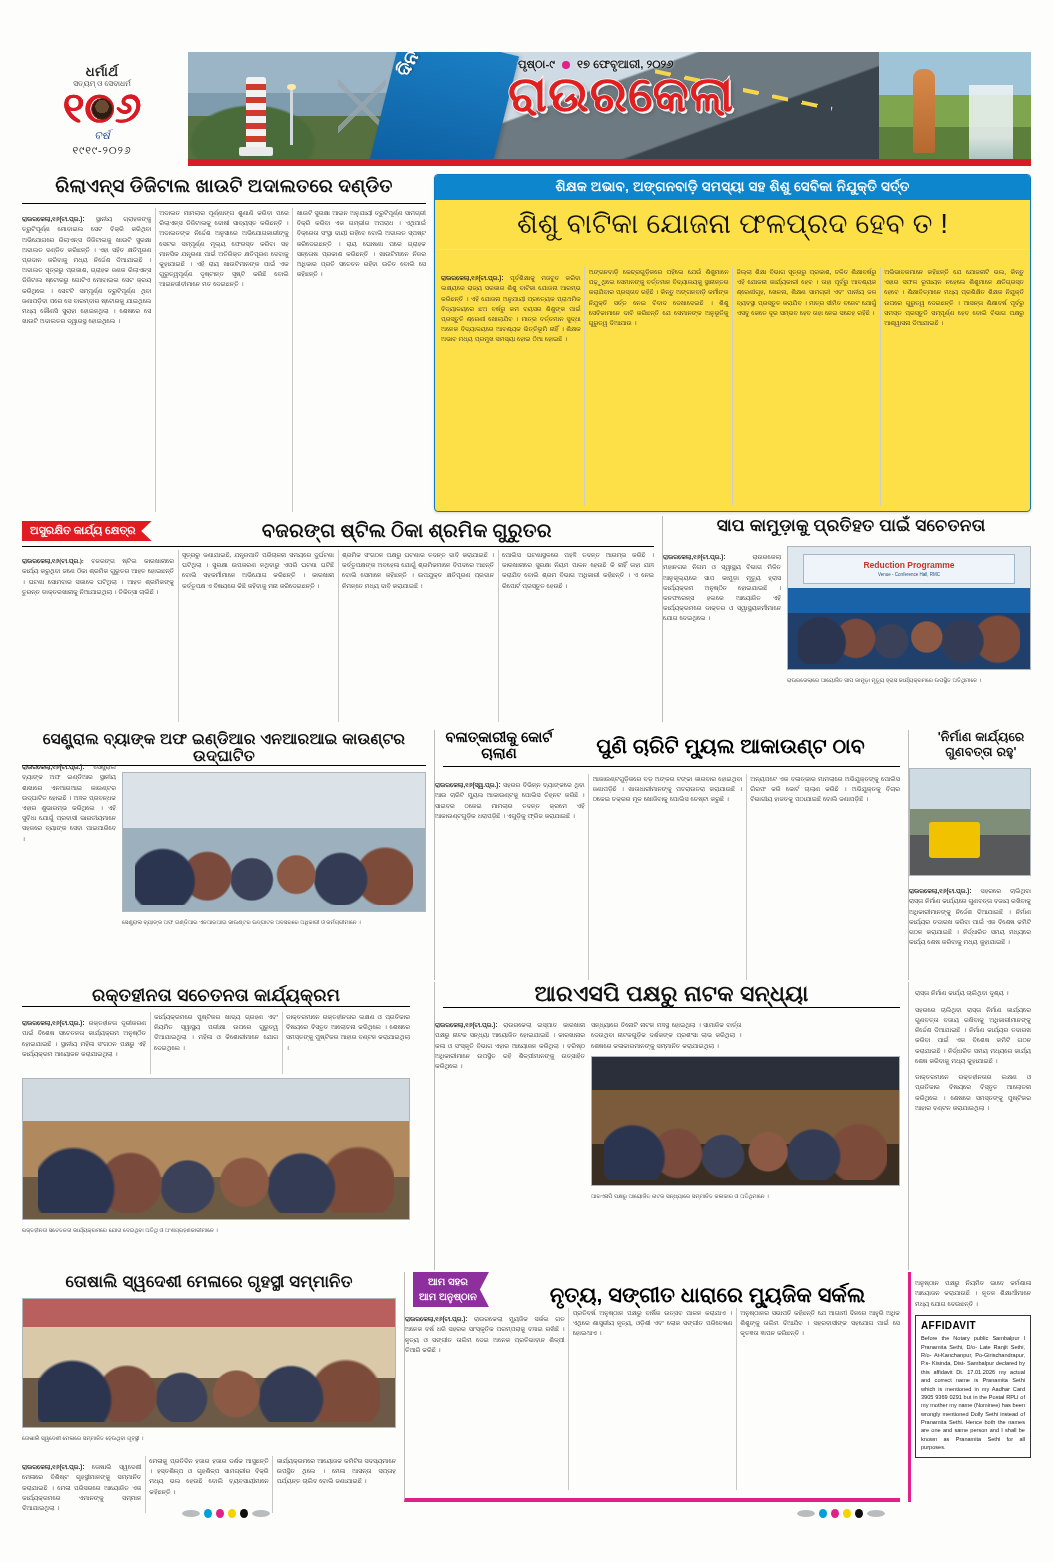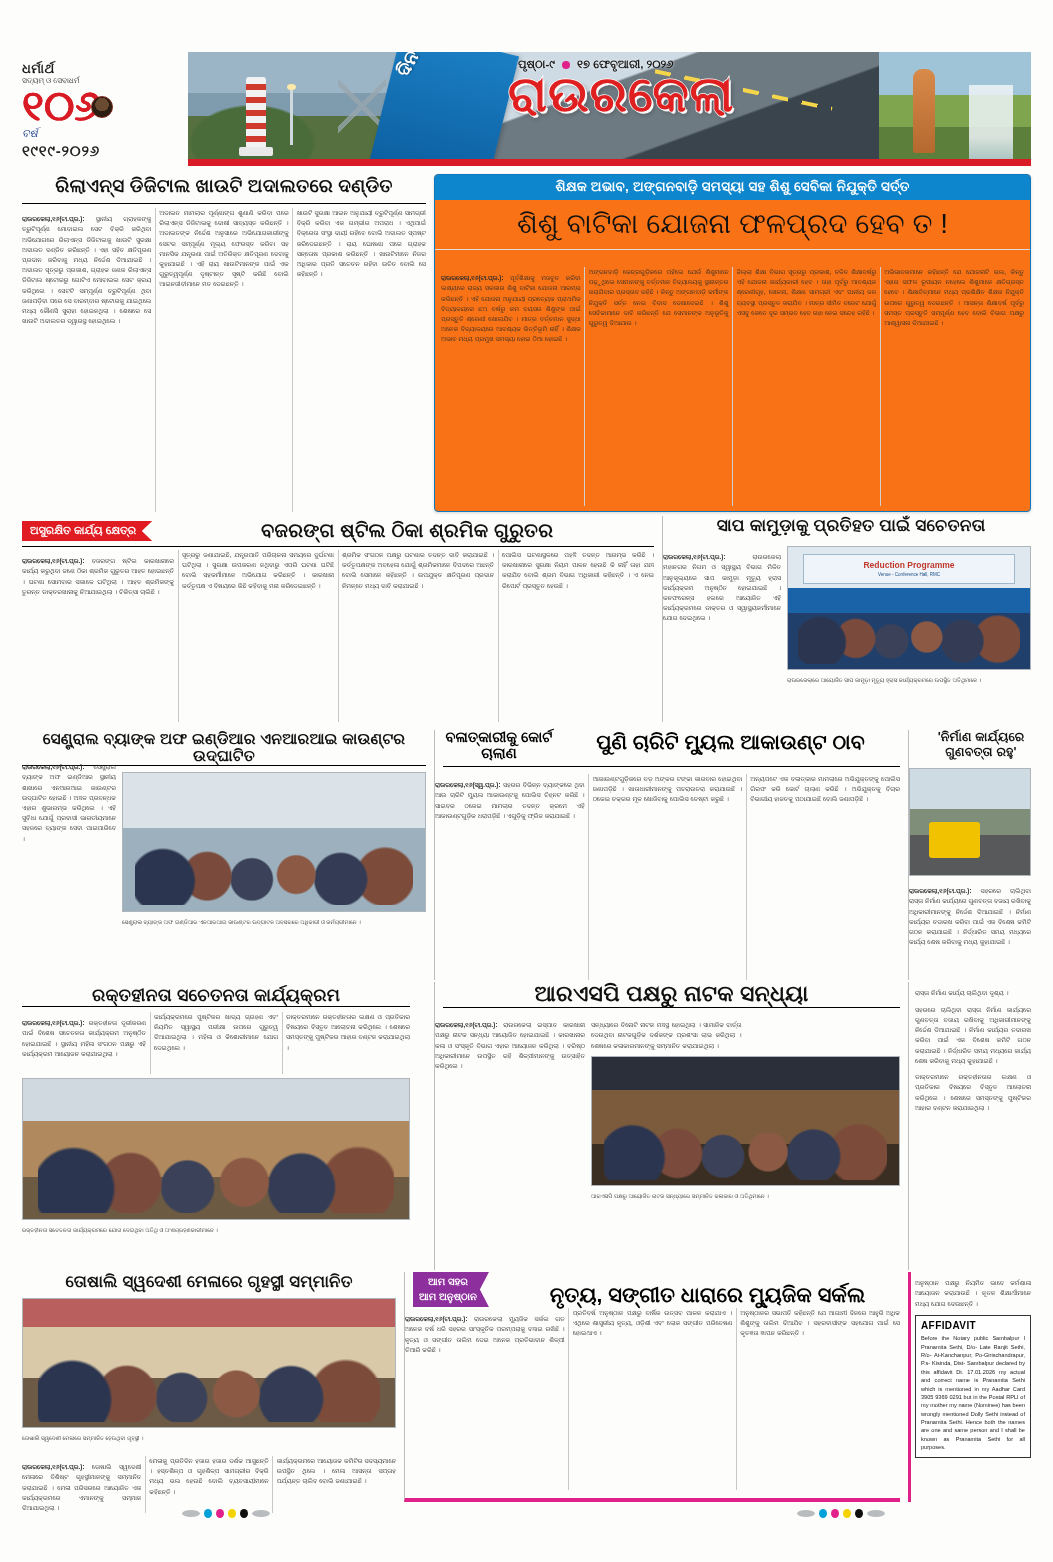--- a/index.html
+++ b/index.html
@@ -22,21 +22,21 @@
   .masthead {
     position: absolute;
     left: 22px; top: 52px;
     width: 1009px; height: 114px;
     display: flex;
     align-items: stretch;
   }
   .logo-block {
     width: 160px;
     display: flex; flex-direction: column;
-    justify-content: center;
+    align-items: center; justify-content: center;
     padding-top: 4px;
   }
   .logo-top {
     font-size: 13px; font-weight: bold; color: #1a1a1a;
     letter-spacing: .5px; line-height: 1;
   }
   .logo-sub {
     font-size: 7.5px; color: #333; margin-top: 2px; line-height: 1;
   }
   .logo-main {
@@ -49,21 +49,21 @@
     position: absolute; left: 50%; top: 52%;
     transform: translate(-50%,-50%);
     width: 22px; height: 22px; border-radius: 50%;
     background: radial-gradient(circle at 50% 38%, #6b4a32 0 42%, #2c1d13 43% 100%);
     border: 1px solid #7c2418;
   }
   .logo-script {
     font-size: 11px; color: #1b3e8c; font-style: italic; margin-top: 1px;
   }
   .logo-years {
-    font-size: 15px; color: #222; letter-spacing: .8px; margin-top: 2px; font-weight: bold;
+    font-size: 11px; color: #222; letter-spacing: .8px; margin-top: 2px;
   }
 
   .banner {
     flex: 1;
     position: relative;
     margin-left: 6px;
     border-bottom: 7px solid #d81b24;
     background:
       linear-gradient(115deg, rgba(12,90,160,.0) 0 40%, rgba(12,90,160,.85) 41% 62%, rgba(12,90,160,0) 63% 100%),
       linear-gradient(180deg, #c9d9e6 0 42%, #8aa9bd 42% 72%, #6b8fa5 72% 100%);
@@ -181,21 +181,21 @@
 
   .left-story { position: absolute; left: 0; top: 0; width: 404px; height: 100%; }
   .left-story .hl { font-size: 18.5px; padding: 2px 0 6px; }
   .left-cols {
     position: absolute; top: 34px; bottom: 0; left: 0; right: 0;
     column-count: 3; column-gap: 8px; column-rule: 1px solid #c8c8c8;
   }
 
   .lead-story {
     position: absolute; left: 412px; top: 0; width: 597px; height: 100%;
-    border: 1px solid #0e78bf; border-radius: 4px; background: #f97316;
+    border: 1px solid #0e78bf; border-radius: 4px; background: #fde047;
     box-shadow: 0 1px 3px rgba(0,0,0,.16);
     overflow: hidden;
   }
   .kicker {
     background: #0e86cd; color: #fff; font-weight: bold;
     font-size: 13.5px; text-align: center; padding: 4px 6px 5px;
     letter-spacing: .2px;
   }
   .lead-hl {
     font-size: 28px; font-weight: normal; text-align: center;
@@ -209,21 +209,21 @@
 
   
   .sec-2 { position: absolute; left: 22px; top: 516px; width: 1009px; height: 206px; }
   .tag-red {
     display: inline-block; background: #e11b22; color: #fff;
     font-weight: bold; font-size: 11px; padding: 3px 16px 4px 8px;
     clip-path: polygon(0 0, 100% 0, 92% 50%, 100% 100%, 0 100%);
     vertical-align: middle;
   }
   .s2-hl-row { display: flex; align-items: center; gap: 8px; height: 30px; }
-  .s2-left { position: absolute; left: 0; top: 0; width: 632px; height: 100%; }
+  .s2-left { position: absolute; left: 0; top: 0; width: 632px; height: 100%; font-family: Liberation Serif, serif; }
   .s2-left .hl { font-size: 19.5px; }
   .s2-left-cols {
     position: absolute; top: 34px; bottom: 0; left: 0; right: 0;
     column-count: 4; column-gap: 8px; column-rule: 1px solid #c8c8c8;
   }
   .s2-right { position: absolute; left: 640px; top: 0; width: 369px; height: 100%; }
   .s2-right .hl { font-size: 17px; padding-bottom: 5px; }
   .s2r-body { position: absolute; top: 30px; left: 0; width: 118px; bottom: 0; }
   .s2r-photo { position: absolute; top: 30px; left: 124px; right: 0; height: 124px; }
   .s2r-cap { position: absolute; top: 158px; left: 124px; right: 0; }
@@ -425,21 +425,21 @@
         </p>
       </div>
       <div class="photo s3-a-photo">
         <div class="ph-sky" style="background:linear-gradient(180deg,#dbe3e8 0 40%,#9db0bd 40% 100%)"></div>
         <div class="ph-people"></div>
       </div>
       <div class="photo-cap s3-a-cap">ସେଣ୍ଟ୍ରାଲ ବ୍ୟାଙ୍କ ଅଫ ଇଣ୍ଡିଆର ଏନଆରଆଇ କାଉଣ୍ଟର ଉଦ୍‌ଘାଟନ ଅବସରରେ ଅଧିକାରୀ ଓ କର୍ମଚାରୀମାନେ ।</div>
     </div>
 
     <div class="s3-b vrule" style="padding-left:8px">
-      <div style="display:flex;align-items:flex-start;gap:6px;">
+      <div style="display:flex;align-items:center;gap:6px;">
         <span class="s3-b-kick">ବଳାତ୍କାରୀକୁ କୋର୍ଟ ଚାଲାଣ</span>
         <span class="s3-b-hl">ପୁଣି ଚାରିଟି ମ୍ୟୁଲ ଆକାଉଣ୍ଟ ଠାବ</span>
       </div>
       <div class="hr-thin" style="margin-top:4px"></div>
       <div class="s3-b-cols">
         <p class="body-col">
           <span class="byline">ରାଉରକେଲା,୧୬(ସ୍ୱ.ପ୍ର.):</span>
           <span>ସହରର ବିଭିନ୍ନ ବ୍ୟାଙ୍କରେ ଥିବା ଆଉ ଚାରିଟି ମ୍ୟୁଲ ଆକାଉଣ୍ଟକୁ ପୋଲିସ ଚିହ୍ନଟ କରିଛି । ସାଇବର ଠକେଇ ମାମଲାର ତଦନ୍ତ କ୍ରମେ ଏହି ଆକାଉଣ୍ଟଗୁଡ଼ିକ ଧରାପଡ଼ିଛି । ଏଗୁଡ଼ିକୁ ଫ୍ରିଜ କରାଯାଇଛି ।</span>
         </p>
         <p class="body-col">ଆକାଉଣ୍ଟଗୁଡ଼ିକରେ ବଡ଼ ଅଙ୍କର ଟଙ୍କା କାରବାର ହୋଇଥିବା ଜଣାପଡ଼ିଛି । ଖାତାଧାରୀମାନଙ୍କୁ ପଚରାଉଚରା କରାଯାଉଛି । ଠକେଇ ଚକ୍ରର ମୂଳ ଖୋଜିବାକୁ ପୋଲିସ ଚେଷ୍ଟା କରୁଛି ।</p>

